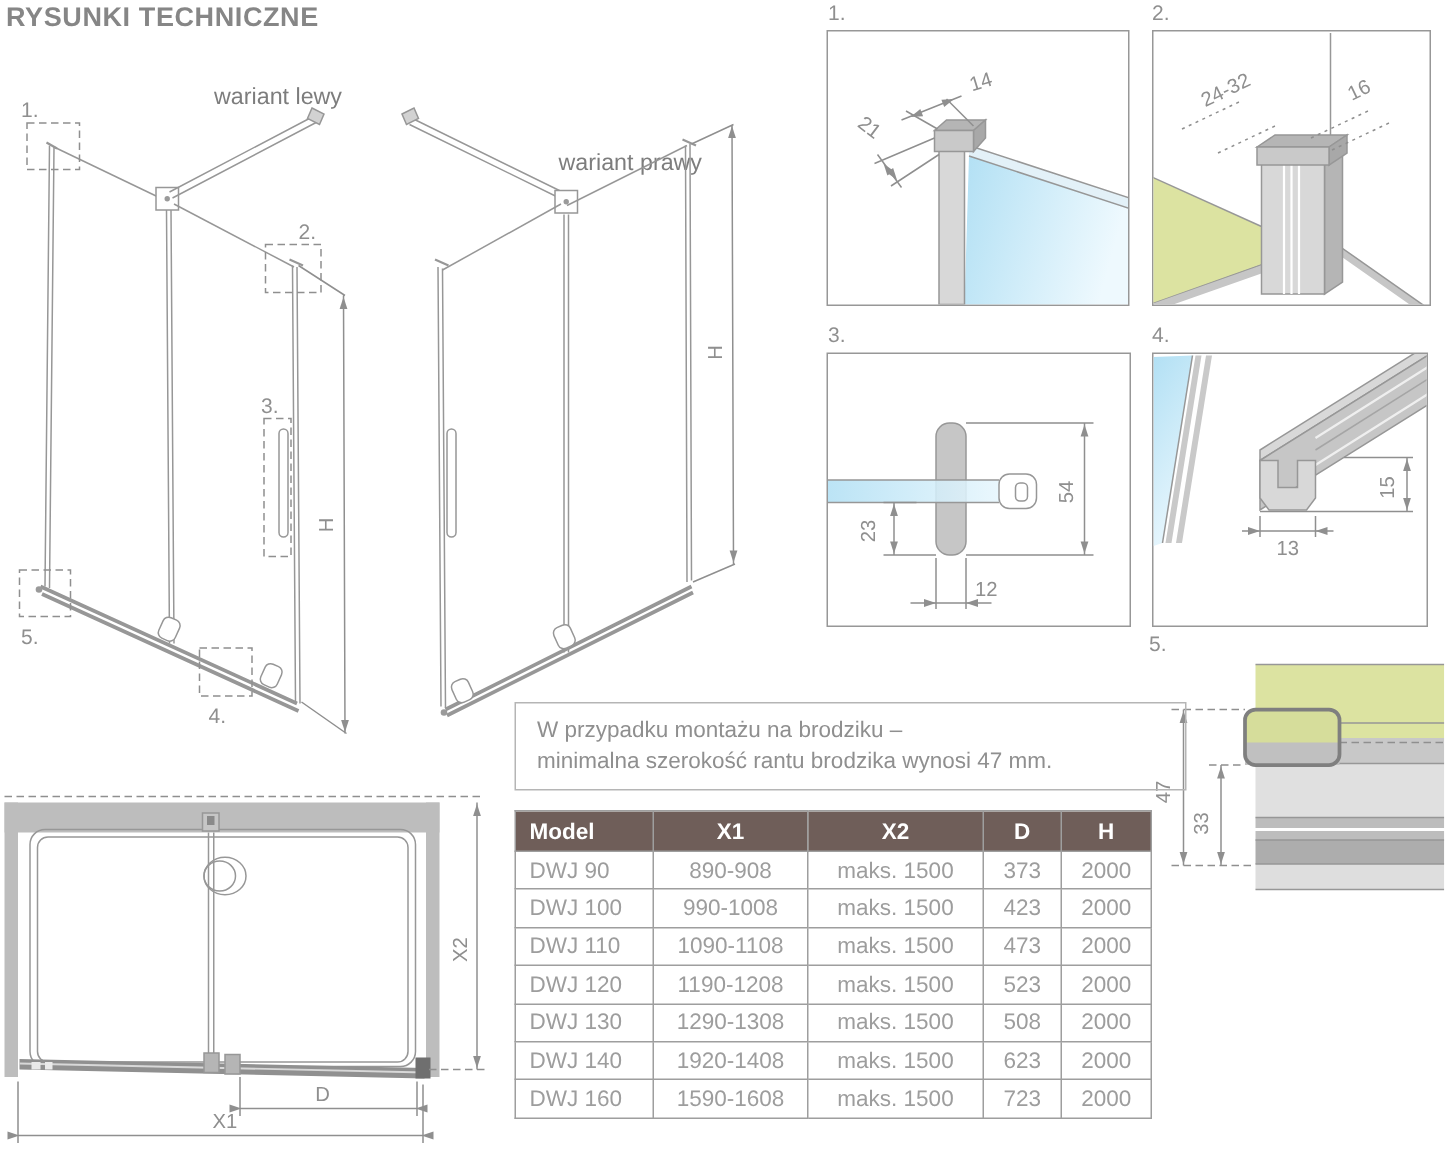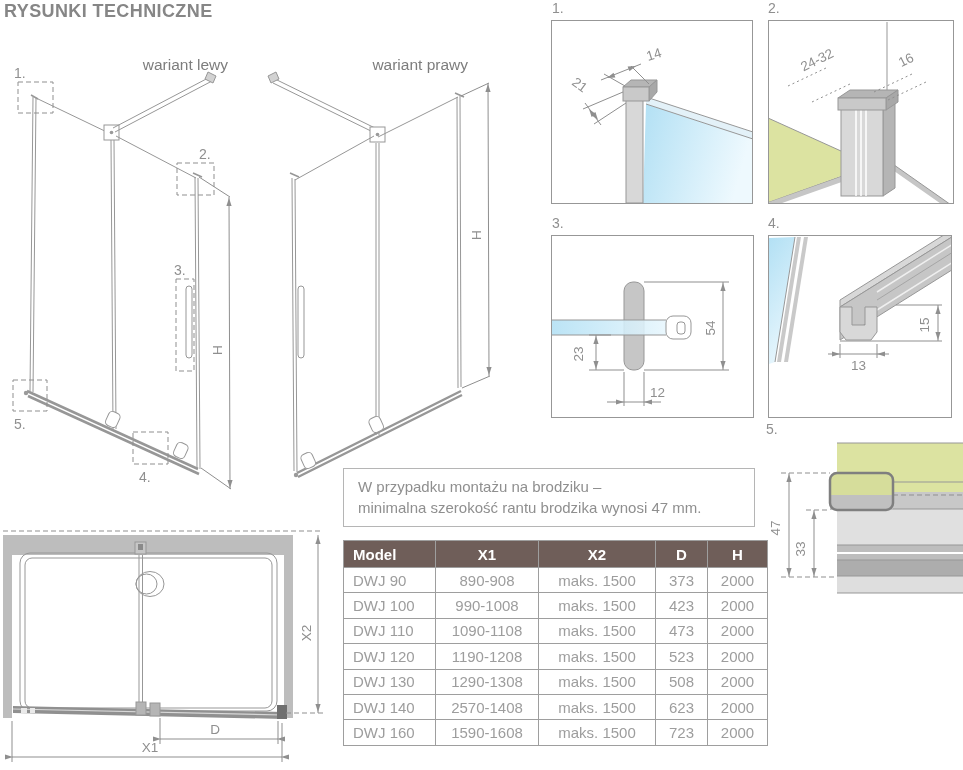--- a/index.html
+++ b/index.html
@@ -21,39 +21,39 @@
   .dash{stroke-dasharray:5 3;}
   .dot{stroke-dasharray:2 3;}
   .dim{stroke:var(--dimtext);fill:none;stroke-width:1;}
   .dtxt{fill:var(--dimtext);font-size:13.5px;}
   .ctxt{fill:var(--dimtext);font-size:14px;}
   .ah{fill:var(--dimtext);stroke:none;}
   .f-olive{fill:var(--olive);stroke:none;}
   .f-wall{fill:var(--wall_gray);stroke:none;}
   .f-g1{fill:#d8d8d8;} .f-g2{fill:#c9c9c9;} .f-g3{fill:#b5b5b5;} .f-g4{fill:#a8a8a8;}
   .s{stroke:var(--line);stroke-width:1;}
-  .note-box{left:343px;top:468px;width:412px;height:59px;box-sizing:border-box;
+  .note-box{left:343px;top:468px;width:448px;height:59px;box-sizing:border-box;
     border:1px solid var(--note_border);padding:7px 10px 0 14px;
     font-size:15px;line-height:21px;color:var(--dimtext);}
   table.spec{position:absolute;left:343px;top:540px;width:424px;border-collapse:collapse;
     font-size:15px;table-layout:fixed;padding-left:34px;}
   table.spec th,table.spec td{border:1px solid var(--table_border);padding:0;}
   table.spec th{background:var(--table_header_bg);color:var(--table_header_text);
     font-weight:600;height:26px;}
   table.spec td{color:var(--cell_text);text-align:center;height:24.4px;}
   table.spec td.model,table.spec th.model{text-align:left;padding-left:9px;}
 </style>
 </head>
 <body style="--line: #979797; --dimtext: #8f8f8f; --title: #868686; --label: #7d7d7d; --olive: #dce3a1; --glass_light: #eef9fe; --glass_dark: #b2e0f4; --table_header_bg: #6f5e59; --table_header_text: #ffffff; --table_border: #9e9e9e; --cell_text: #9d9d9d; --wall_gray: #bdbdbd; --note_border: #b5b5b5;">
 
 <div class="canvas">
 
   <div class="abs page-title">RYSUNKI TECHNICZNE</div>
   <div class="abs variant-label" style="left:58px;">wariant lewy</div>
-  <div class="abs variant-label" style="left:298px;">wariant prawy</div>
+  <div class="abs variant-label" style="left:298px;margin-top:44px;">wariant prawy</div>
 
   <svg class="abs" style="left:0;top:55px;" width="270" height="450" viewBox="0 0 270 450">
 
     <g>
       <path class="ln15" d="M31,40 L38,44"></path>
       <path class="ln" d="M33,42 L30,336 M36,43 L33,337"></path>
     </g>
 
     <path class="ln" d="M36,43 L111,79"></path>
 
@@ -438,21 +438,21 @@
         </tr>
       <tr>
           <td class="model">DWJ 130</td>
           <td>1290-1308</td>
           <td>maks. 1500</td>
           <td>508</td>
           <td>2000</td>
         </tr>
       <tr>
           <td class="model">DWJ 140</td>
-          <td>2570-1408</td>
+          <td>1920-1408</td>
           <td>maks. 1500</td>
           <td>623</td>
           <td>2000</td>
         </tr>
       <tr>
           <td class="model">DWJ 160</td>
           <td>1590-1608</td>
           <td>maks. 1500</td>
           <td>723</td>
           <td>2000</td>

